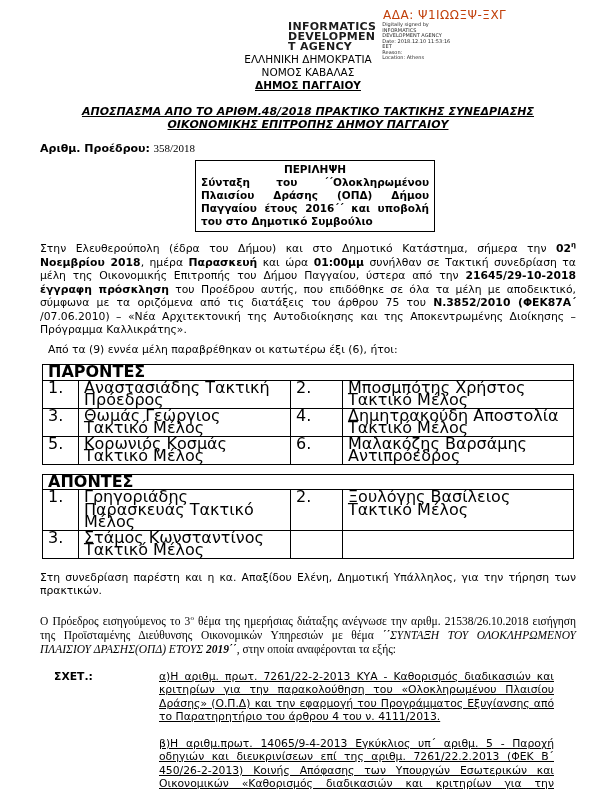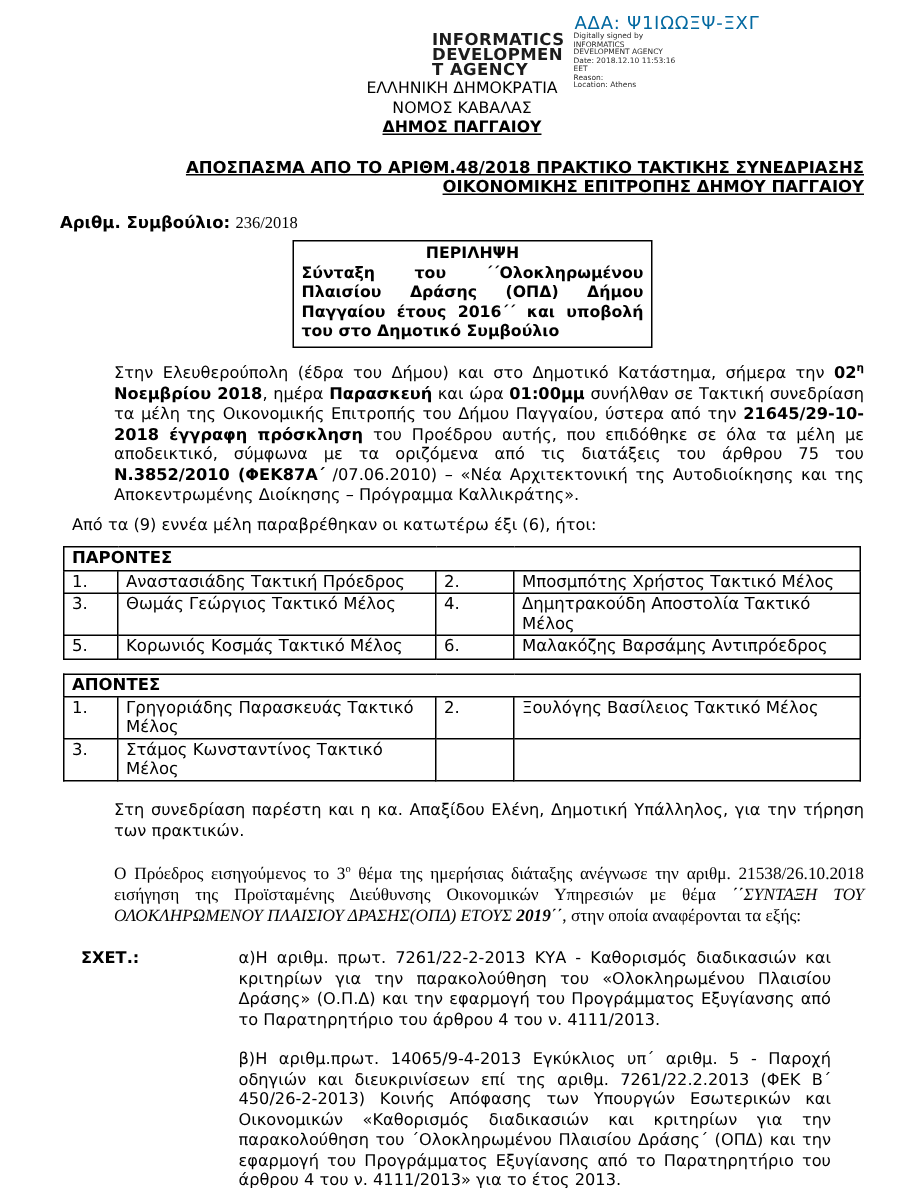--- a/index.html
+++ b/index.html
@@ -7,70 +7,70 @@
     position:relative;
     width:612px;height:792px;
     margin:0 auto;
     background:#ffffff;
     font-family:"DejaVu Sans",sans-serif;
     color:#000;
     overflow:hidden;
   }
   .ada{
     position:absolute;top:8px;left:383px;
-    font-size:12px;letter-spacing:.5px;color:#0369a1;
+    font-size:12px;letter-spacing:.5px;color:#c2410c;
   }
   .stamp{position:absolute;top:22px;left:288px;display:flex;gap:6px;}
   .stamp-large{
     font-size:11px;font-weight:bold;line-height:10px;
     color:#1c1c1c;letter-spacing:.3px;white-space:pre-line;
   }
   .stamp-small{
     font-size:5px;line-height:5.5px;color:#2a2a2a;white-space:pre-line;
   }
   .main{position:absolute;left:40px;top:53px;width:536px;}
   .letterhead{font-size:10.5px;line-height:13px;text-align:center;}
   .lh-bold{font-weight:bold;text-decoration:underline;}
-  .doc-title{margin-top:13px;text-align:right;font-size:11px;font-weight:bold;line-height:13px;}
+  .doc-title{margin-top:13px;text-align:center;font-size:11px;font-weight:bold;line-height:13px;font-style:italic;}
   .doc-title div{text-decoration:underline;}
   .decision{margin-top:11px;font-size:11px;}
   .b{font-weight:bold;}
   .serif{font-family:"Liberation Serif",serif;}
   .summary-box{
     margin:5px 0 2px 155px;width:228px;
     border:1.5px solid #000;
     padding:2px 5px 3px 5px;
     font-size:10.5px;font-weight:bold;line-height:13px;
   }
   .summary-head{text-align:center;}
   .summary-body{text-align:justify;}
   .para{margin:0;font-size:10.8px;line-height:13.5px;}
-  .justify{text-align:justify;margin-left:36px;}
+  .justify{text-align:justify;}
   .mt10{margin-top:10px;}
   .mt8{margin-top:8px;}
   .mt6{margin-top:6px;}
   .mt4{margin-top:4px;}
   .mt16{margin-top:16px;}
   .indent{text-indent:8px;}
   table.members{
     border-collapse:collapse;width:532px;margin-left:2px;
-    font-size:11px;line-height:12.5px;
+    font-size:16px;line-height:12.5px;
     border:1.5px solid #000;
   }
   table.members th,table.members td{
     border:1px solid #000;padding:1px 5px;text-align:left;vertical-align:top;
     font-weight:normal;
   }
   table.members th{font-weight:bold;}
   .bold-para{font-weight:bold;}
   .serif-para{font-family:"Liberation Serif",serif;font-size:11.5px;line-height:14px;}
   .sxet{display:flex;margin-top:14px;font-size:10.8px;line-height:13.5px;}
   .sxet-label{width:105px;padding-left:14px;font-weight:bold;flex:none;}
   .sxet-items{width:396px;}
-  .sxet-items p{margin:0 1px 13px 0;text-align:justify;}
+  .sxet-items p{margin:0 1px 13px 0;text-align:justify;text-decoration:underline;}
   sup{font-size:7px;vertical-align:super;line-height:0;}
 </style>
 </head>
 <body>
 
 <div class="page">
 
   <div class="ada">ΑΔΑ: Ψ1ΙΩΩΞΨ-ΞΧΓ</div>
 
   <div class="stamp">
@@ -85,22 +85,22 @@
       <div>ΝΟΜΟΣ ΚΑΒΑΛΑΣ</div>
       <div class="lh-bold">ΔΗΜΟΣ ΠΑΓΓΑΙΟΥ</div>
     </div>
 
     <div class="doc-title">
       <div>ΑΠΟΣΠΑΣΜΑ ΑΠΟ ΤΟ ΑΡΙΘΜ.48/2018  ΠΡΑΚΤΙΚΟ ΤΑΚΤΙΚΗΣ ΣΥΝΕΔΡΙΑΣΗΣ</div>
       <div>ΟΙΚΟΝΟΜΙΚΗΣ ΕΠΙΤΡΟΠΗΣ ΔΗΜΟΥ ΠΑΓΓΑΙΟΥ</div>
     </div>
 
     <div class="decision">
-      <span class="b">Αριθμ. Συμβούλιο:</span>
-      <span class="serif">236/2018</span>
+      <span class="b">Αριθμ. Προέδρου:</span>
+      <span class="serif">358/2018</span>
     </div>
 
     <div class="summary-box">
       <div class="summary-head">ΠΕΡΙΛΗΨΗ</div>
       <div class="summary-body">Σύνταξη του ΄΄Ολοκληρωμένου Πλαισίου Δράσης (ΟΠΔ) Δήμου Παγγαίου έτους 2016΄΄ και υποβολή του στο Δημοτικό Συμβούλιο</div>
     </div>
 
     <p class="para justify mt10"><span>Στην Ελευθερούπολη (έδρα του Δήμου) και στο Δημοτικό Κατάστημα, σήμερα την </span><span style="font-weight: bold;">02</span><sup style="font-weight: bold;">η</sup><span style="font-weight: bold;"> Νοεμβρίου 2018</span><span>, ημέρα </span><span style="font-weight: bold;">Παρασκευή</span><span> και ώρα </span><span style="font-weight: bold;">01:00μμ</span><span> συνήλθαν σε Τακτική συνεδρίαση τα μέλη της Οικονομικής Επιτροπής του Δήμου Παγγαίου,  ύστερα από την </span><span style="font-weight: bold;">21645/29-10-2018 έγγραφη πρόσκληση</span><span> του Προέδρου αυτής, που επιδόθηκε σε όλα τα μέλη με αποδεικτικό, σύμφωνα με τα οριζόμενα από τις διατάξεις του άρθρου 75 του  </span><span style="font-weight: bold;">Ν.3852/2010 (ΦΕΚ87Α΄</span><span> /07.06.2010) – «Νέα Αρχιτεκτονική της Αυτοδιοίκησης και της Αποκεντρωμένης Διοίκησης – Πρόγραμμα Καλλικράτης».</span></p>
 
     <p class="para indent mt6">Από τα (9) εννέα μέλη παραβρέθηκαν οι κατωτέρω έξι (6), ήτοι:</p>

